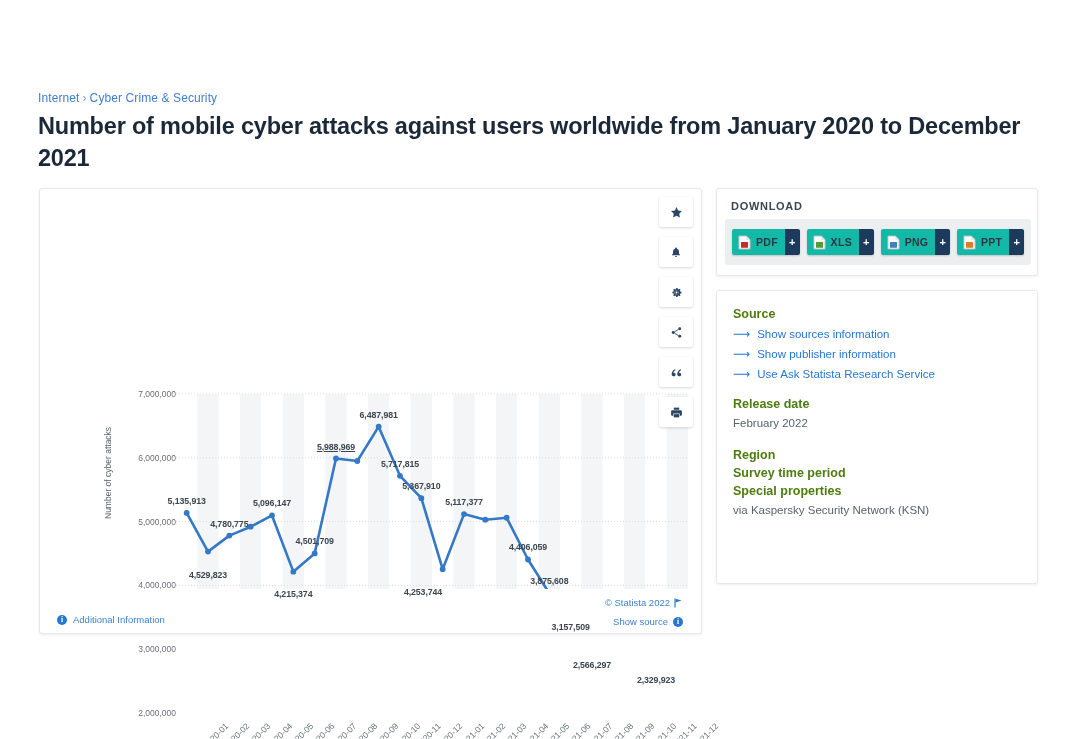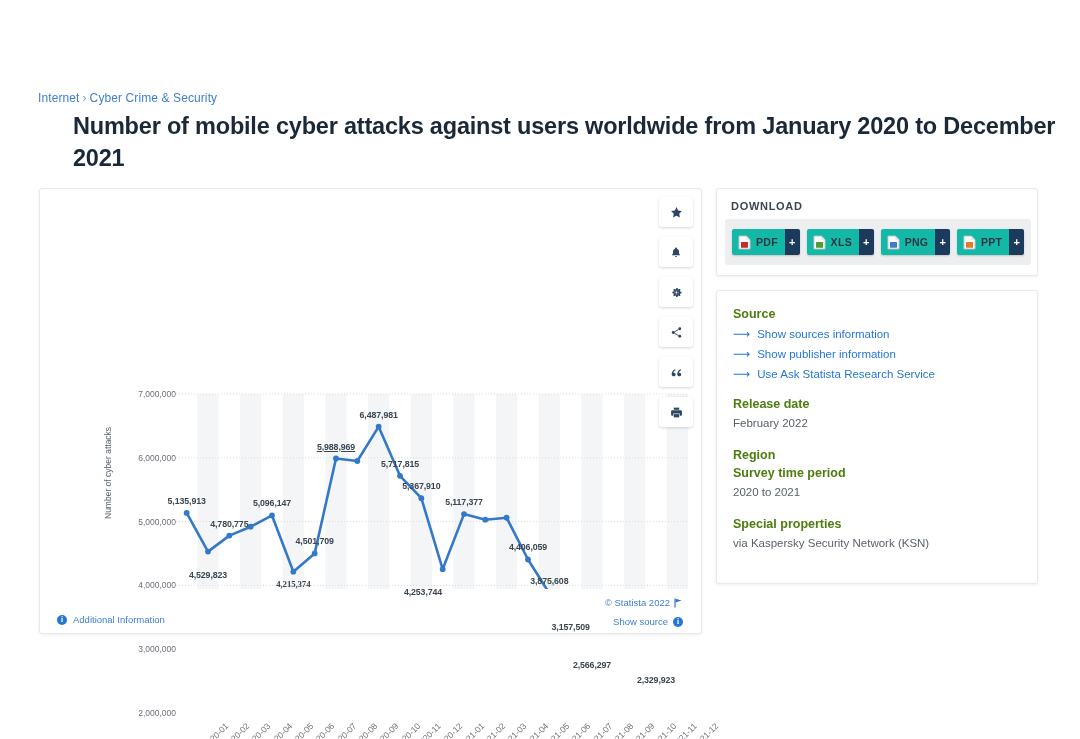--- a/index.html
+++ b/index.html
@@ -15,21 +15,21 @@
   .breadcrumb {
     position: absolute; left: 38px; top: 91px;
     font-size: 12px; color: #3f7fd0; letter-spacing: .1px;
   }
   .breadcrumb span { color: #3f7fd0; }
   .breadcrumb .sep { color: #7da4d4; margin: 0 3px; }
 
   .page-title {
     position: absolute; left: 38px; top: 110px; width: 1000px;
     font-size: 23.5px; line-height: 32px; font-weight: bold;
-    color: #1b2838; letter-spacing: -.2px; margin-left: 35px;
+    color: #1b2838; letter-spacing: -.2px;
   }
 
   
   .chart-card {
     position: absolute; left: 39px; top: 188px;
     width: 663px; height: 446px;
     background: #fff;
     border: 1px solid #e6e9ed;
     border-radius: 3px;
     box-shadow: 0 1px 3px rgba(0,0,0,.07);
@@ -236,21 +236,21 @@
           <div class="xlabel" style="left: 578.333px; top: 532px;">2021-09</div>
           <div class="xlabel" style="left: 599.667px; top: 532px;">2021-10</div>
           <div class="xlabel" style="left: 621px; top: 532px;">2021-11</div>
           <div class="xlabel" style="left: 642.333px; top: 532px;">2021-12</div>
         </div>
       <div class="xlabels" id="dlabels">
           <div class="dlabel" style="left: 146.667px; top: 316.929px;">5,135,913</div>
           <div class="dlabel" style="left: 168px; top: 390.597px;">4,529,823</div>
           <div class="dlabel" style="left: 189.333px; top: 339.587px;">4,780,775</div>
           <div class="dlabel" style="left: 232px; top: 319.466px;">5,096,147</div>
-          <div class="dlabel" style="left: 253.333px; top: 400px; font-family: Liberation Serif, serif;">4,215,374</div>
+          <div class="dlabel" style="left: 253.333px; top: 410px;">4,215,374</div>
           <div class="dlabel" style="left: 274.667px; top: 357.391px;">4,501,709</div>
           <div class="dlabel" style="left: 296px; top: 262.504px; text-decoration: underline;">5,988,969</div>
           <div class="dlabel" style="left: 338.667px; top: 230.667px;">6,487,981</div>
           <div class="dlabel" style="left: 360px; top: 279.803px;">5,717,815</div>
           <div class="dlabel" style="left: 381.333px; top: 302.127px;">5,367,910</div>
           <div class="dlabel" style="left: 383px; top: 408.211px;">4,253,744</div>
           <div class="dlabel" style="left: 424px; top: 318.111px;">5,117,377</div>
           <div class="dlabel" style="left: 488px; top: 363.493px;">4,406,059</div>
           <div class="dlabel" style="left: 509.333px; top: 397.336px;">3,875,608</div>
           <div class="dlabel" style="left: 530.667px; top: 443.151px;">3,157,509</div>
@@ -386,18 +386,17 @@
         </div>
         <div class="ic-link">
           <span class="arr">⟶</span>
           <span>Use Ask Statista Research Service</span>
         </div>
       </div>
     <div class="ic-h">Release date</div>
     <div class="ic-v">February 2022</div>
     <div class="ic-h">Region</div>
     <div class="ic-h">Survey time period</div>
-    <div class="ic-v">2020 to 2021</div>
     <div class="ic-h">Special properties</div>
     <div class="ic-v">via Kaspersky Security Network (KSN)</div>
   </div>
 
 </div>
 
 </body></html>

